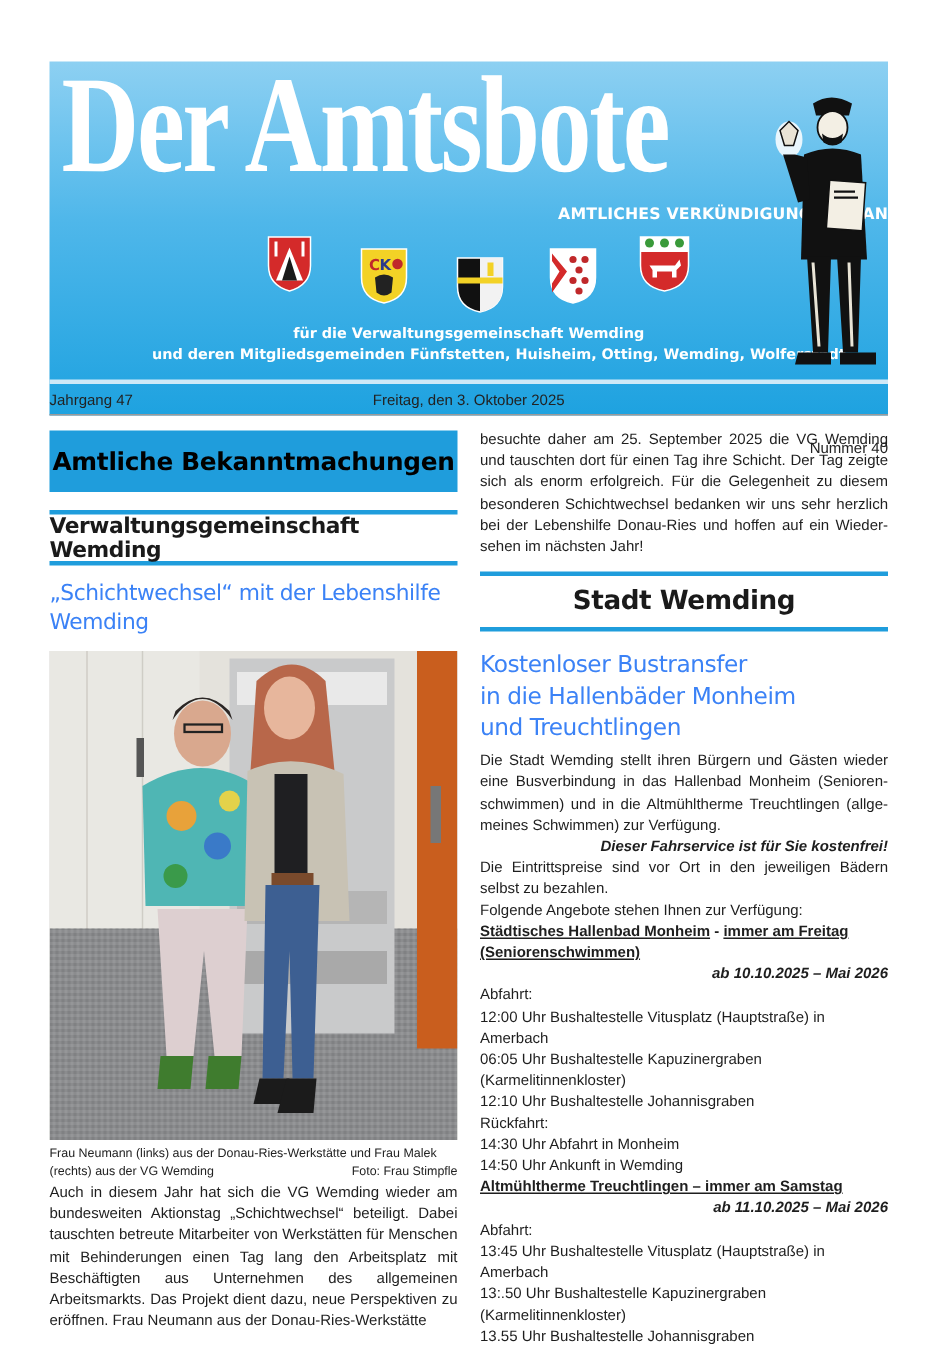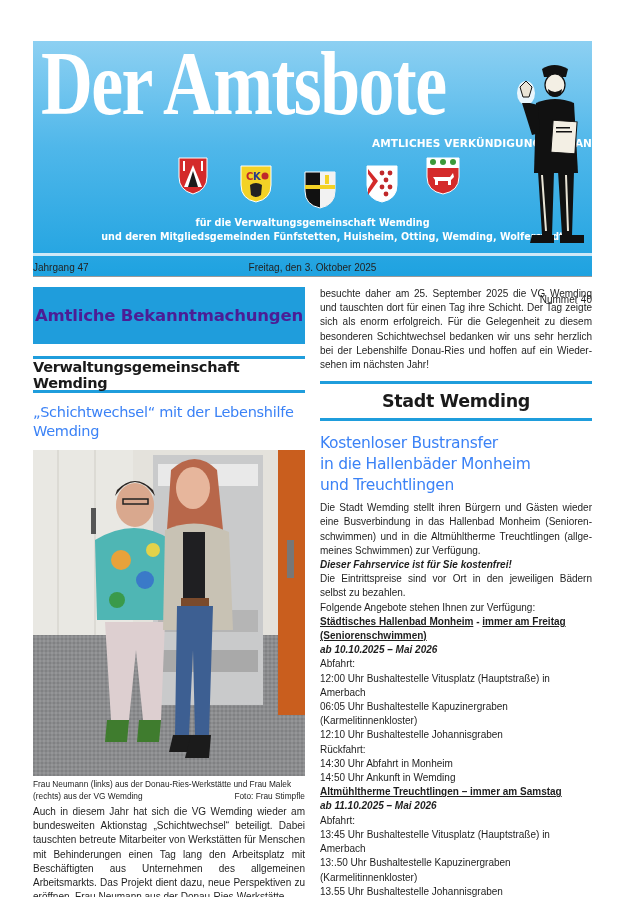--- a/index.html
+++ b/index.html
@@ -42,21 +42,21 @@
   .infoline span { position: absolute; top: 4px; }
   .info-left { left: 0; }
   .info-center { left: 0; width: 559px; text-align: center; }
   .info-right { right: 0; margin-top: 32px; }
 
   
   .col-left { position: absolute; left: 33px; top: 287px; width: 272px; }
   .col-right { position: absolute; left: 320px; top: 287px; width: 272px; }
 
   .banner {
-    background: #1f9ddc; color: #4c1d95; height: 57px;
+    background: #1f9ddc; color: #000000; height: 41px;
     font-family: "DejaVu Sans", sans-serif; font-weight: bold; font-size: 16.5px;
     display: flex; align-items: center; justify-content: center; letter-spacing: -0.2px;
   }
   .section-head {
     border-top: 3px solid #1f9ddc; border-bottom: 3px solid #1f9ddc;
     height: 37px; display: flex; align-items: center; justify-content: center;
     font-family: "DejaVu Sans", sans-serif; font-weight: bold; font-size: 14.5px; color: #1a1a1a;
     letter-spacing: -0.3px;
   }
   .section-head.big { font-size: 17.5px; height: 40px; }
@@ -74,21 +74,21 @@
     font-size: 8.3px; line-height: 11.5px; color: #222; margin-top: 3px;
   }
   .caption .credit { float: right; }
   .body-text {
     font-size: 10px; line-height: 14.2px; text-align: justify; color: #1e1e1e;
     hyphens: manual;
   }
   .body-text p { margin: 0; }
   .rt p { margin: 0; font-size: 10px; line-height: 14.2px; color: #1e1e1e; }
   .rt .just { text-align: justify; }
-  .rt .bi { font-weight: bold; font-style: italic; }
+  .rt .bi { font-weight: bold; font-style: italic; text-align: right; }
   .rt .bu { font-weight: bold; text-decoration: underline; }
   .mt4 { margin-top: 3px; }
 </style>
 </head>
 <body>
 
 <div class="masthead">
   <div class="mast-title">Der Amtsbote</div>
   <div class="mast-subtitle">AMTLICHES VERKÜNDIGUNGSORGAN</div>
 

